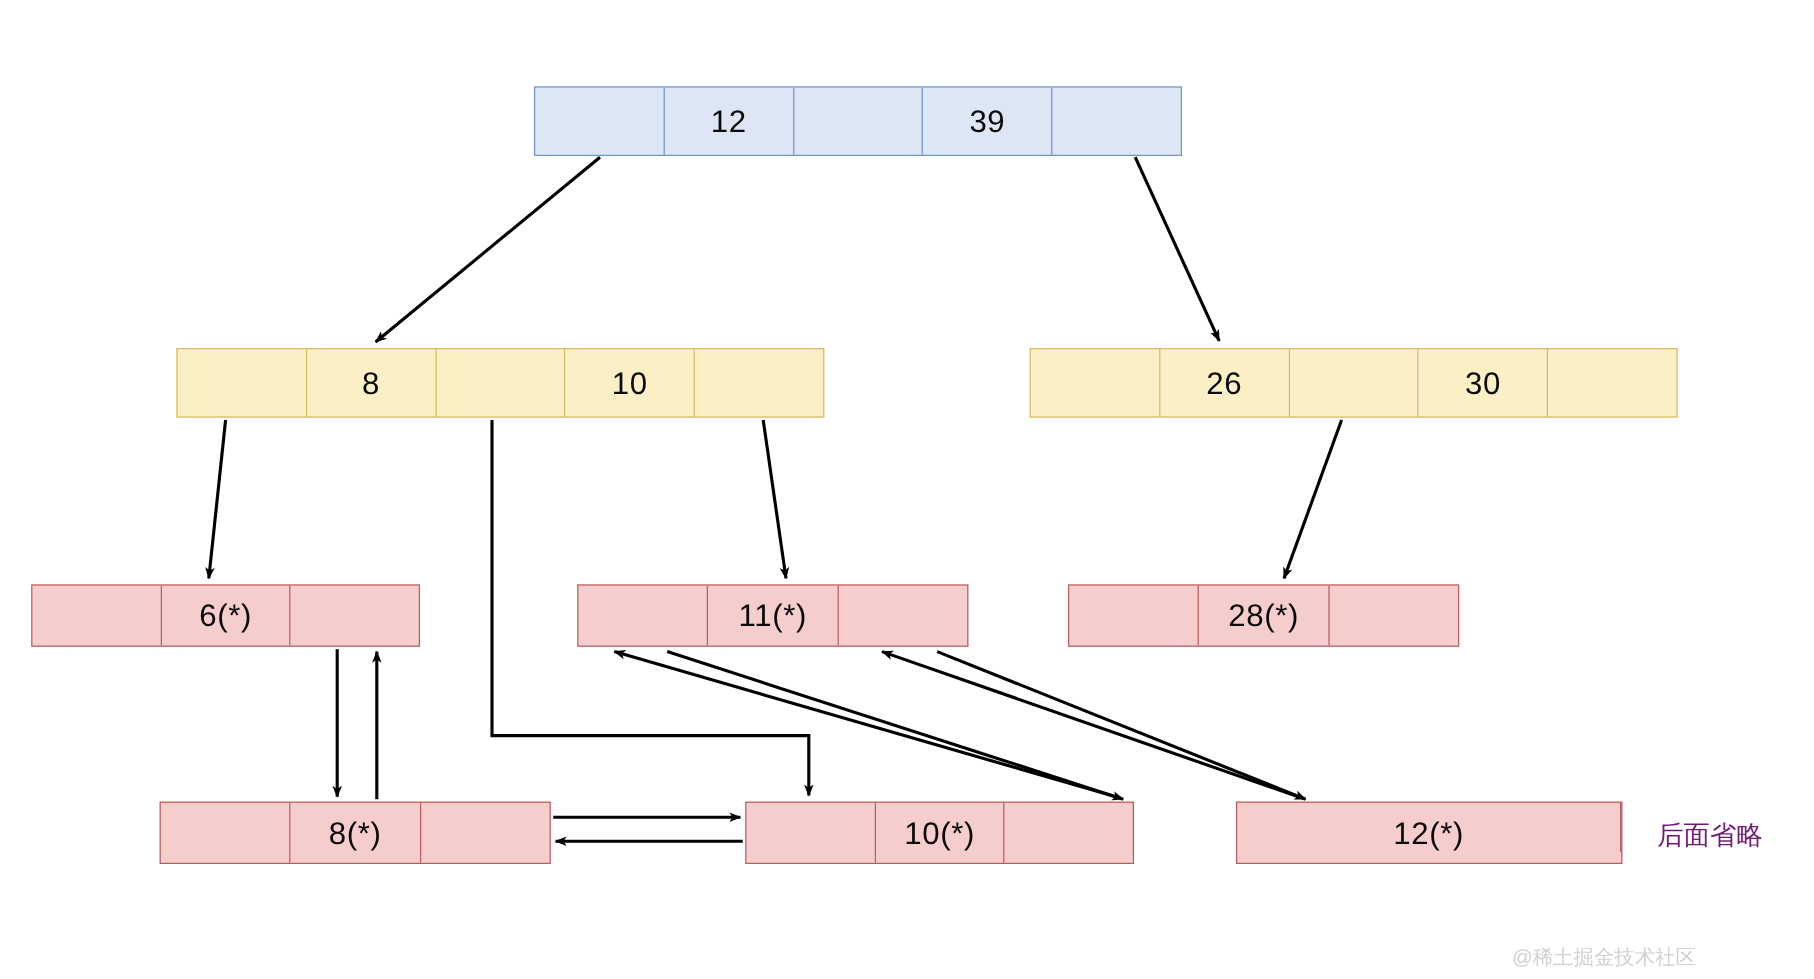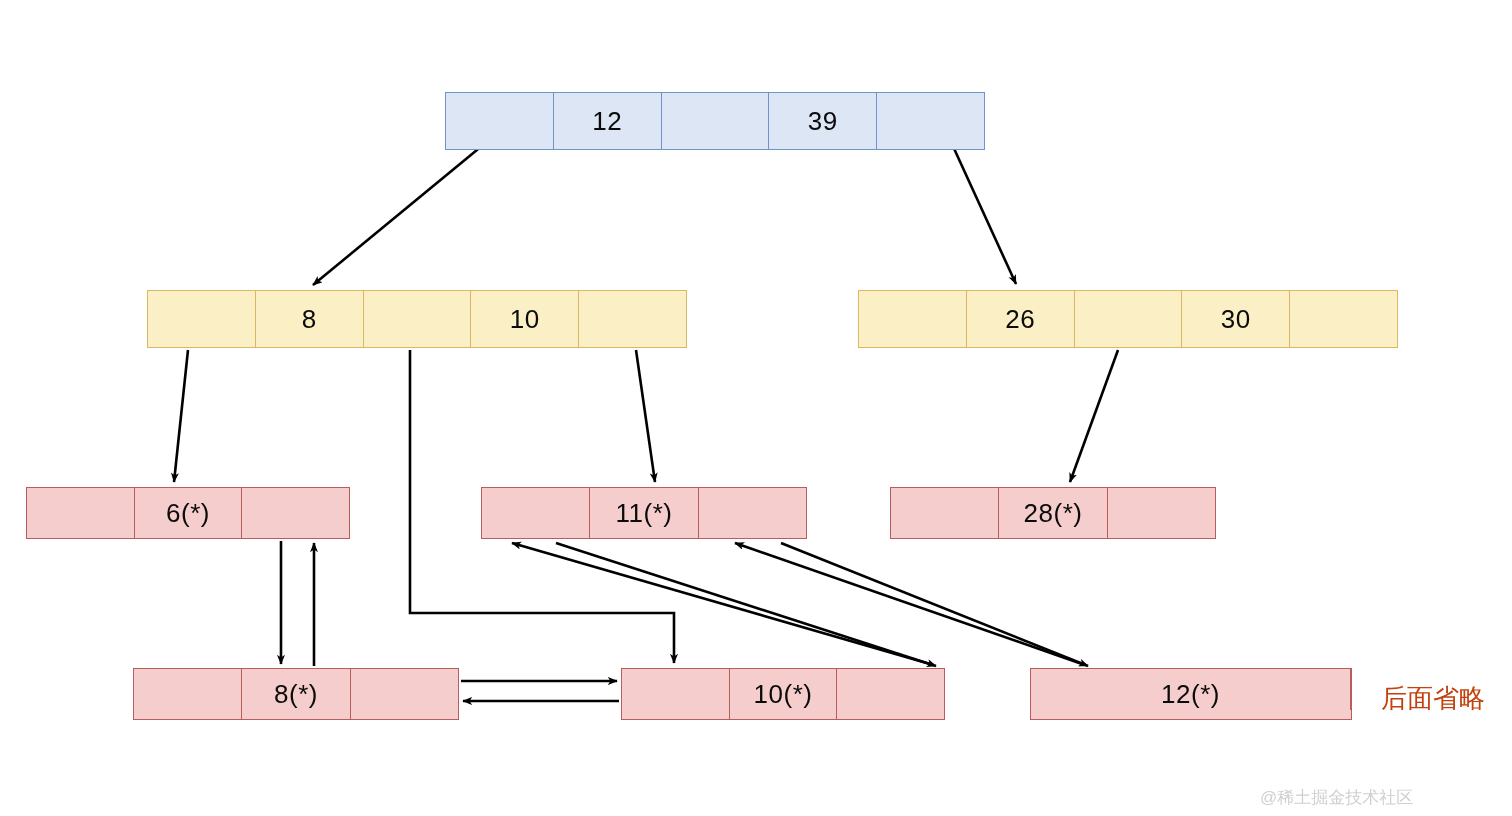--- a/index.html
+++ b/index.html
@@ -20,21 +20,21 @@
   .n-root .cell:last-child{border-right:none;}
   
   .n-int{border:1.5px solid #d9b861;background:#fbefc6;}
   .n-int .cell{border-right:1.5px solid #d9b861;}
   .n-int .cell:last-child{border-right:none;}
   
   .n-leaf{border:1.5px solid #b85c5c;background:#f6cdcd;}
   .n-leaf .cell{border-right:1.5px solid #b85c5c;}
   .n-leaf .cell:last-child{border-right:none;}
 
-  .note{position:absolute;font-size:26px;color:#c2410c;white-space:nowrap;}
+  .note{position:absolute;font-size:22px;color:#701a75;white-space:nowrap;}
   .watermark{position:absolute;font-size:17px;color:#d0d0d0;white-space:nowrap;}
 </style>
 </head>
 <body>
 
 <div id="stage">
 
   <svg id="edges" viewBox="0 0 1512 816" xmlns="http://www.w3.org/2000/svg">
     <defs>
       <marker id="ah" markerWidth="12" markerHeight="12" refX="9.2" refY="4" orient="auto" markerUnits="userSpaceOnUse">
@@ -65,21 +65,21 @@
 
       <path d="M930,664 L512,543"></path>
       <path d="M556,543 L936,666"></path>
 
       <path d="M1082,664 L735,543"></path>
       <path d="M781,543 L1088,666"></path>
     </g>
   </svg>
 
   <div id="nodes-layer">
-      <div class="node n-root" style="left: 445px; top: 72px; width: 540px; height: 58px; margin-top: 20px;">
+      <div class="node n-root" style="left: 445px; top: 72px; width: 540px; height: 58px;">
         <div class="cell" style="flex: 1 1 0px;"></div>
         <div class="cell" style="flex: 1 1 0px;">12</div>
         <div class="cell" style="flex: 1 1 0px;"></div>
         <div class="cell" style="flex: 1 1 0px;">39</div>
         <div class="cell" style="flex: 1 1 0px;"></div>
       </div>
       <div class="node n-int" style="left: 147px; top: 290px; width: 540px; height: 58px;">
         <div class="cell" style="flex: 1 1 0px;"></div>
         <div class="cell" style="flex: 1 1 0px;">8</div>
         <div class="cell" style="flex: 1 1 0px;"></div>

